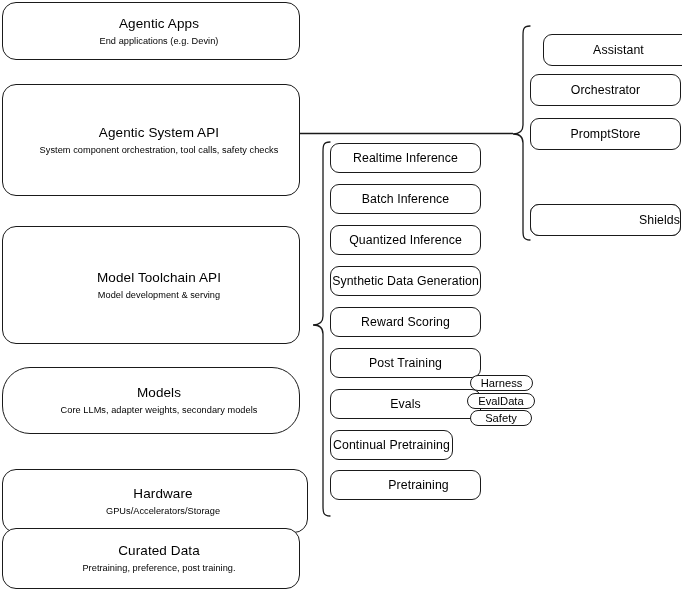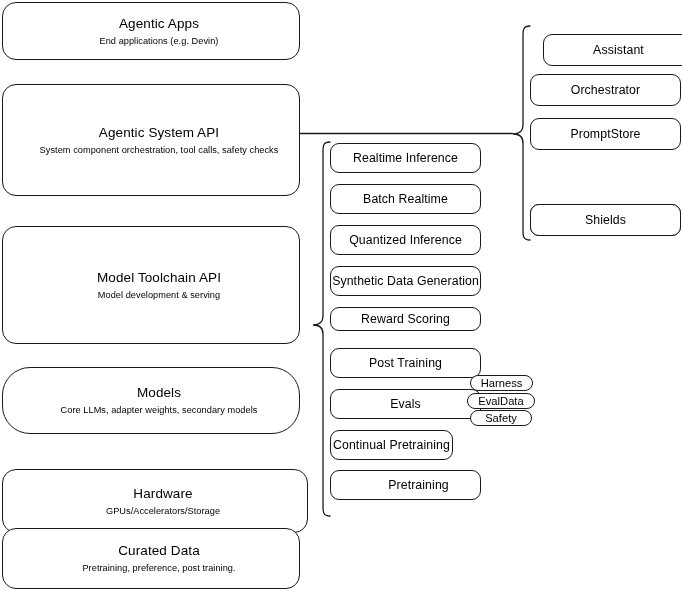--- a/index.html
+++ b/index.html
@@ -138,32 +138,32 @@
              C 14 112, 17 115, 17 121
              L 17 208
              C 17 214, 17 218, 24 218" fill="none" stroke="#1a1a1a" stroke-width="1.3" stroke-linecap="round"></path>
   </svg>
 
   <div class="cap-box" style="left:330px; top:143px; width:151px; height:30px;">
     <span>Realtime Inference</span>
   </div>
 
   <div class="cap-box" style="left:330px; top:184px; width:151px; height:30px;">
-    <span>Batch Realtime</span>
+    <span>Batch Inference</span>
   </div>
 
   <div class="cap-box" style="left:330px; top:225px; width:151px; height:30px;">
     <span>Quantized Inference</span>
   </div>
 
   <div class="cap-box" style="left:330px; top:266px; width:151px; height:30px;">
     <span>Synthetic Data Generation</span>
   </div>
 
-  <div class="cap-box" style="left:330px; top:307px; width:151px; height:24px;">
+  <div class="cap-box" style="left:330px; top:307px; width:151px; height:30px;">
     <span>Reward Scoring</span>
   </div>
 
   <div class="cap-box" style="left:330px; top:348px; width:151px; height:30px;">
     <span>Post Training</span>
   </div>
 
   <div class="cap-box" style="left:330px; top:389px; width:151px; height:30px;">
     <span>Evals</span>
   </div>
@@ -197,17 +197,17 @@
   </div>
 
   <div class="cap-box" style="left:530px; top:118px; width:151px; height:32px;">
     <span>PromptStore</span>
   </div>
 
   <div class="cap-box" style="left:530px; top:161px; width:151px; height:32px;margin-top:43px;">
     <span>MemoryBank</span>
   </div>
 
-  <div class="cap-box" style="left:530px; top:204px; width:151px; height:32px;">
+  <div class="cap-box" style="left:530px; top:204px; width:151px; height:32px;justify-content:flex-end;">
     <span>Shields</span>
   </div>
 
 </div>
 
 </body></html>

